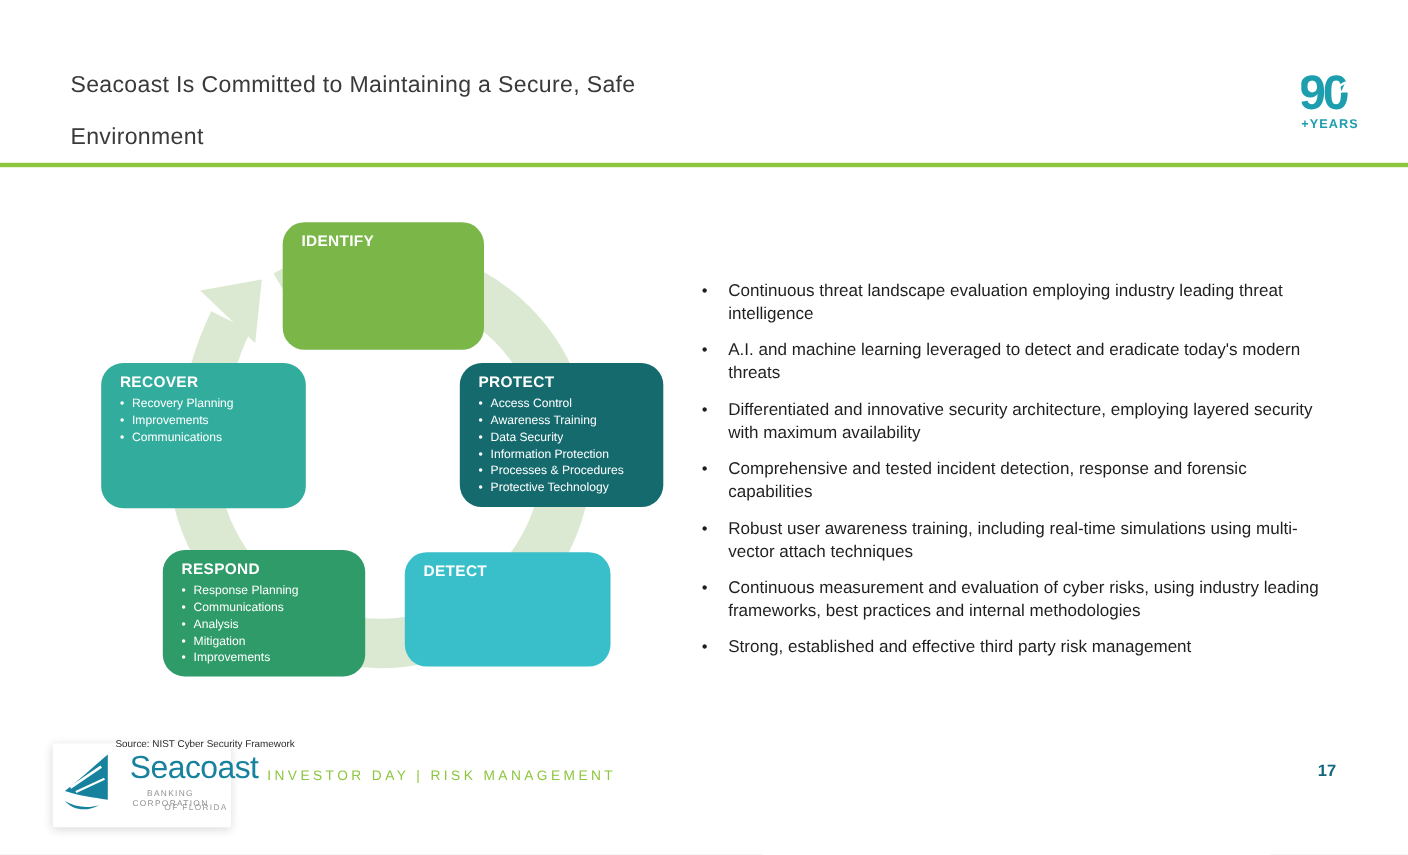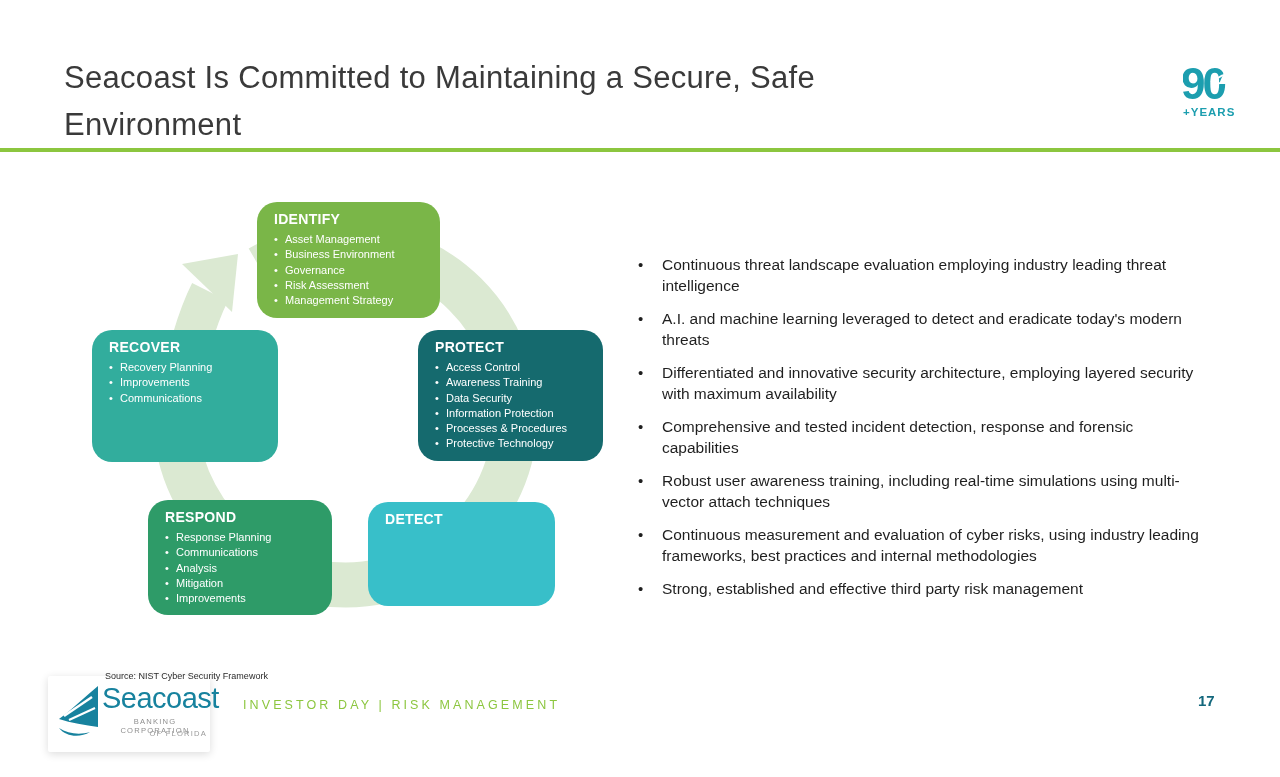--- a/index.html
+++ b/index.html
@@ -6,21 +6,21 @@
   html,body { background:#e9e9e9; }
   body { font-family:"Liberation Sans", sans-serif; }
   .stage {
     position:relative; width:1280px; height:777px;
     background:#ffffff; overflow:hidden; margin:0 auto;
   }
 
   
   .slide-title {
     position:absolute; left:64px; top:54px; width:960px;
-    font-size:31px; line-height:47px; color:#3a3a3a; letter-spacing:.3px;
+    font-size:21px; line-height:47px; color:#3a3a3a; letter-spacing:.3px;
     font-weight:400;
   }
   .title-rule {
     position:absolute; left:0; top:148px; width:1280px; height:4px;
     background:#8cc63f;
   }
   .logo-90 { position:absolute; left:1183px; top:60px; width:58px; height:62px; }
 
   
   .diagram { position:absolute; left:0; top:0; width:660px; height:660px; }
@@ -56,21 +56,21 @@
   
   .source-note {
     position:absolute; left:105px; top:671px; font-size:9px; color:#2b2b2b;
   }
   .brand-card {
     position:absolute; left:48px; top:676px; width:162px; height:76px;
     background:#ffffff; box-shadow:0 2px 9px rgba(0,0,0,.14); border-radius:2px;
   }
   .brand-sail { position:absolute; left:56px; top:684px; }
   .brand-name {
-    position:absolute; left:102px; top:682px; font-size:29px; color:#17829e;
+    position:absolute; left:118px; top:682px; font-size:29px; color:#17829e;
     letter-spacing:-.5px; font-weight:400;
   }
   .brand-sub1 {
     position:absolute; left:103px; top:717px; width:104px; text-align:center;
     font-size:7.6px; letter-spacing:1.2px; color:#8f8f8f;
   }
   .brand-sub2 {
     position:absolute; left:103px; top:729px; width:104px; text-align:right;
     font-size:7.6px; letter-spacing:1.2px; color:#9a9a9a;
   }
@@ -108,27 +108,20 @@
   <div class="diagram">
 
     <svg class="ring-svg" width="560" height="470" viewBox="0 0 560 470" xmlns="http://www.w3.org/2000/svg">
       <path d="M 200 88 A 170 170 0 1 1 116 249" fill="none" stroke="#dbe9d2" stroke-width="45"></path>
       <path d="M 118 222 Q 130 152 150 112" fill="none" stroke="#dbe9d2" stroke-width="40"></path>
       <polygon points="178,74 172,132 122,84" fill="#dbe9d2"></polygon>
     </svg>
 
     <div class="fw-box box-identify">
       <div class="fw-title">IDENTIFY</div>
-      <ul>
-        <li>Asset Management</li>
-        <li>Business Environment</li>
-        <li>Governance</li>
-        <li>Risk Assessment</li>
-        <li>Management Strategy</li>
-      </ul>
     </div>
 
     <div class="fw-box box-protect">
       <div class="fw-title">PROTECT</div>
       <ul>
         <li>Access Control</li>
         <li>Awareness Training</li>
         <li>Data Security</li>
         <li>Information Protection</li>
         <li>Processes &amp; Procedures</li>

